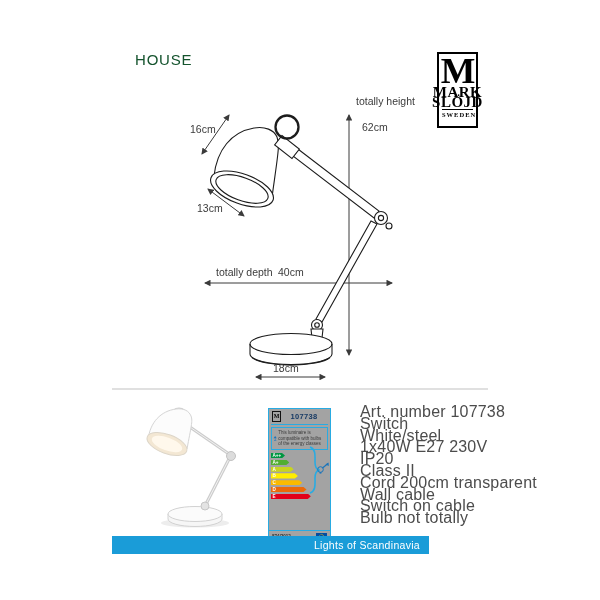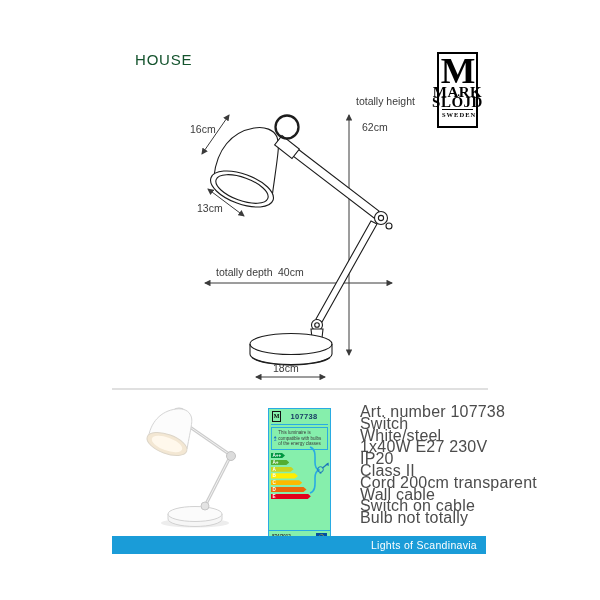--- a/index.html
+++ b/index.html
@@ -19,41 +19,41 @@
   
   .drawing{left:0;top:0;}
 
   
   .divider{left:112px;top:388px;width:376px;height:2px;background:#e0e0e0;}
 
   
   .photo{left:123px;top:403px;}
 
   
-  .elabel{left:268px;top:408px;width:63px;height:135px;border:1.5px solid #29abe2;box-sizing:border-box;background:#86efac;display:flex;flex-direction:column;position:absolute;}
+  .elabel{left:268px;top:408px;width:63px;height:135px;border:1.5px solid #29abe2;box-sizing:border-box;background:#a3a3a3;display:flex;flex-direction:column;position:absolute;}
   .el-header{display:flex;align-items:center;padding:2px 3px 1px;}
   .el-minilogo{width:7px;height:9px;border:1px solid #111;font-family:"Liberation Serif",serif;font-weight:bold;font-size:6px;line-height:9px;text-align:center;color:#000;}
   .el-number{flex:1;text-align:center;font-weight:bold;font-size:7.5px;color:#173a64;letter-spacing:.3px;}
   .el-hr{height:1px;background:#29abe2;margin:1px 2px 0;}
   .el-compat{margin:2px 2px 0;border:1px solid #29abe2;display:flex;align-items:center;padding:1px;gap:1px;height:19px;}
   .el-compat-text{font-size:4.5px;line-height:1.2;color:#3a3a3a;}
   .el-bars{margin:3px 0 0 2px;flex:1;}
   .ebar{height:5.2px;margin-bottom:1.6px;position:relative;
         clip-path:polygon(0 0,calc(100% - 3px) 0,100% 50%,calc(100% - 3px) 100%,0 100%);}
   .ebar span{position:absolute;left:1.5px;top:0;font-size:4.6px;font-weight:bold;color:#fff;line-height:5.4px;}
   .el-brace{position:absolute;left:39px;top:37px;}
   .el-bulb{position:absolute;left:47px;top:52px;}
   .el-footer{margin-top:auto;border-top:1px solid #29abe2;display:flex;align-items:center;justify-content:space-between;padding:2px 3px;}
   .el-reg{font-size:4.5px;font-weight:bold;color:#333;}
 
   
   .specs{left:360px;top:406px;color:#4c4c4c;font-size:16px;line-height:11.8px;letter-spacing:.2px;}
 
   
-  .footerbar{left:112px;top:536px;width:374px;height:18px;display:flex;align-items:center;justify-content:flex-end;padding-right:9px;box-sizing:border-box;}
+  .footerbar{left:112px;top:536px;width:317px;height:18px;display:flex;align-items:center;justify-content:flex-end;padding-right:9px;box-sizing:border-box;}
   .footerbar span{color:#fff;font-size:10.5px;letter-spacing:.3px;}
 
   svg text{font-family:"Liberation Sans",sans-serif;fill:#3b3b3b;font-size:10.5px;}
 </style>
 </head>
 <body>
 
 <div class="abs title">HOUSE</div>
 
 <div class="abs brand">

